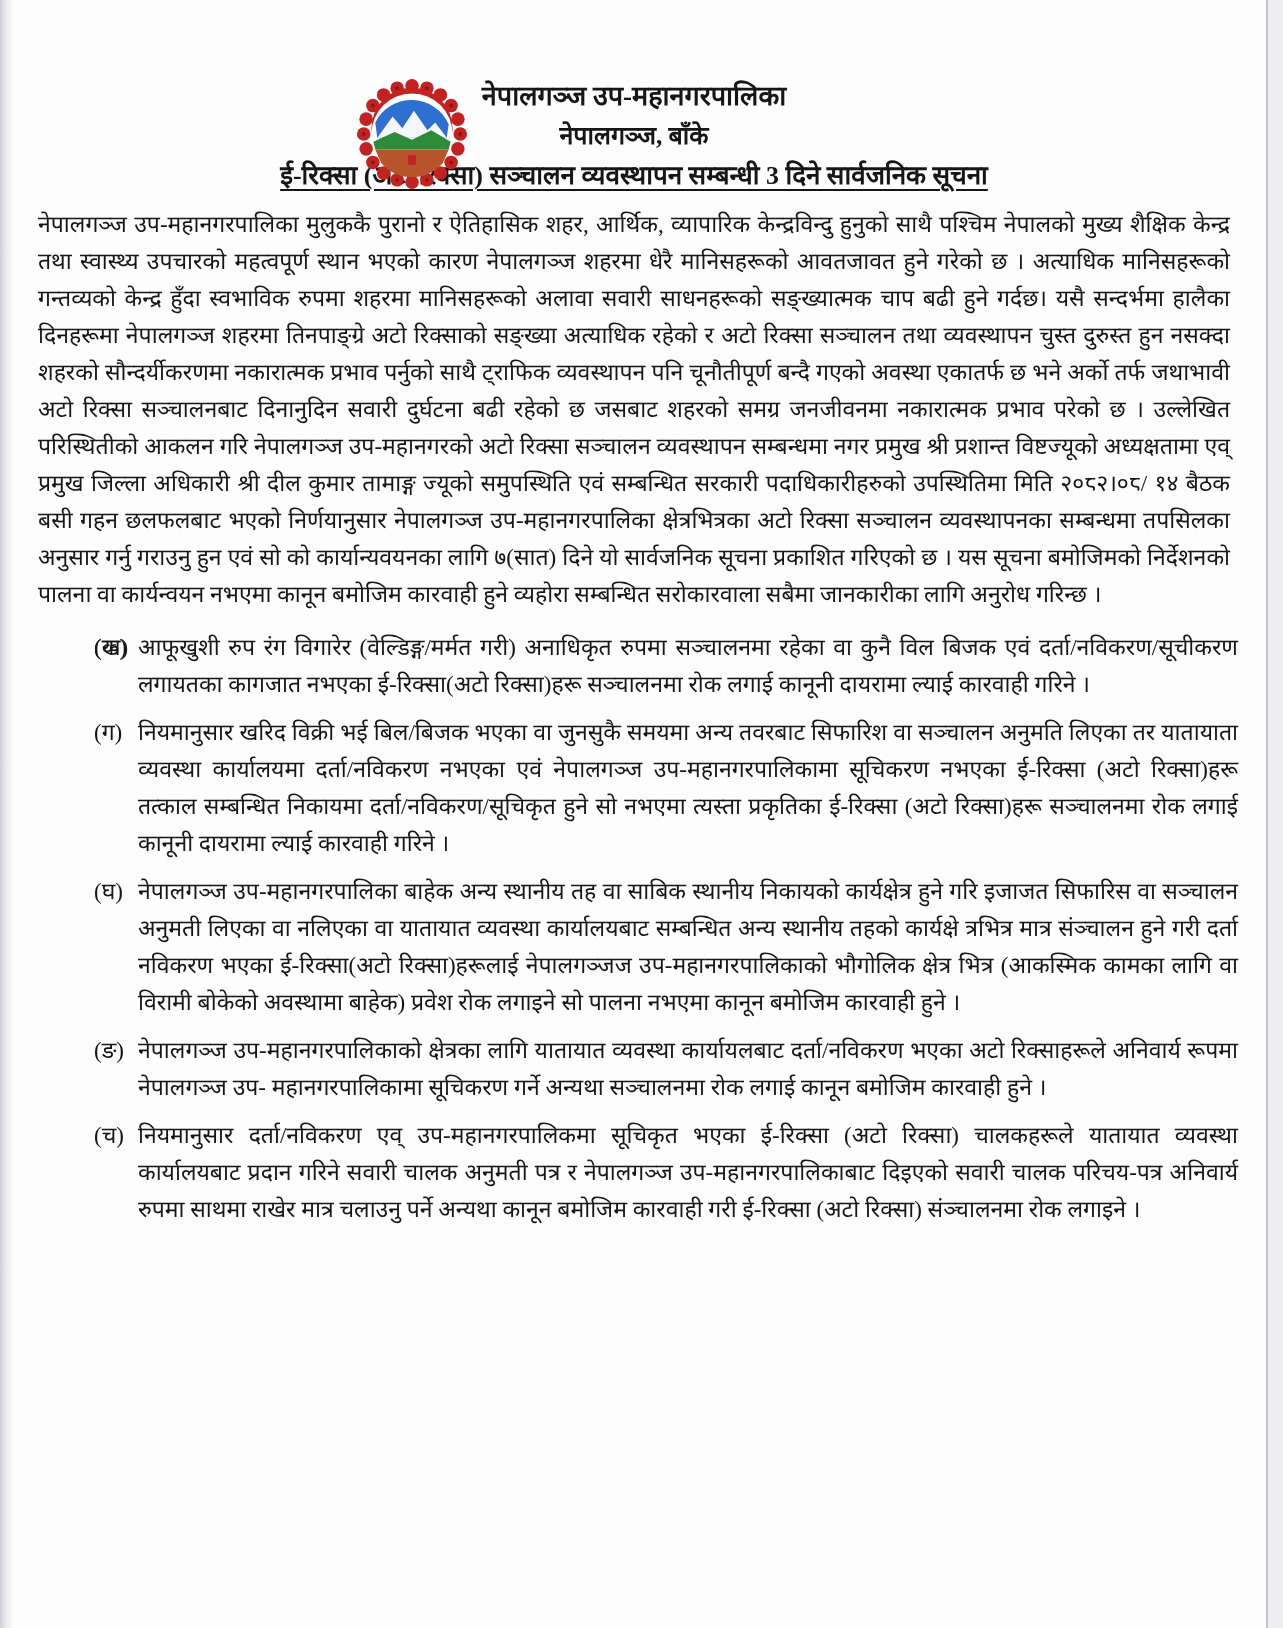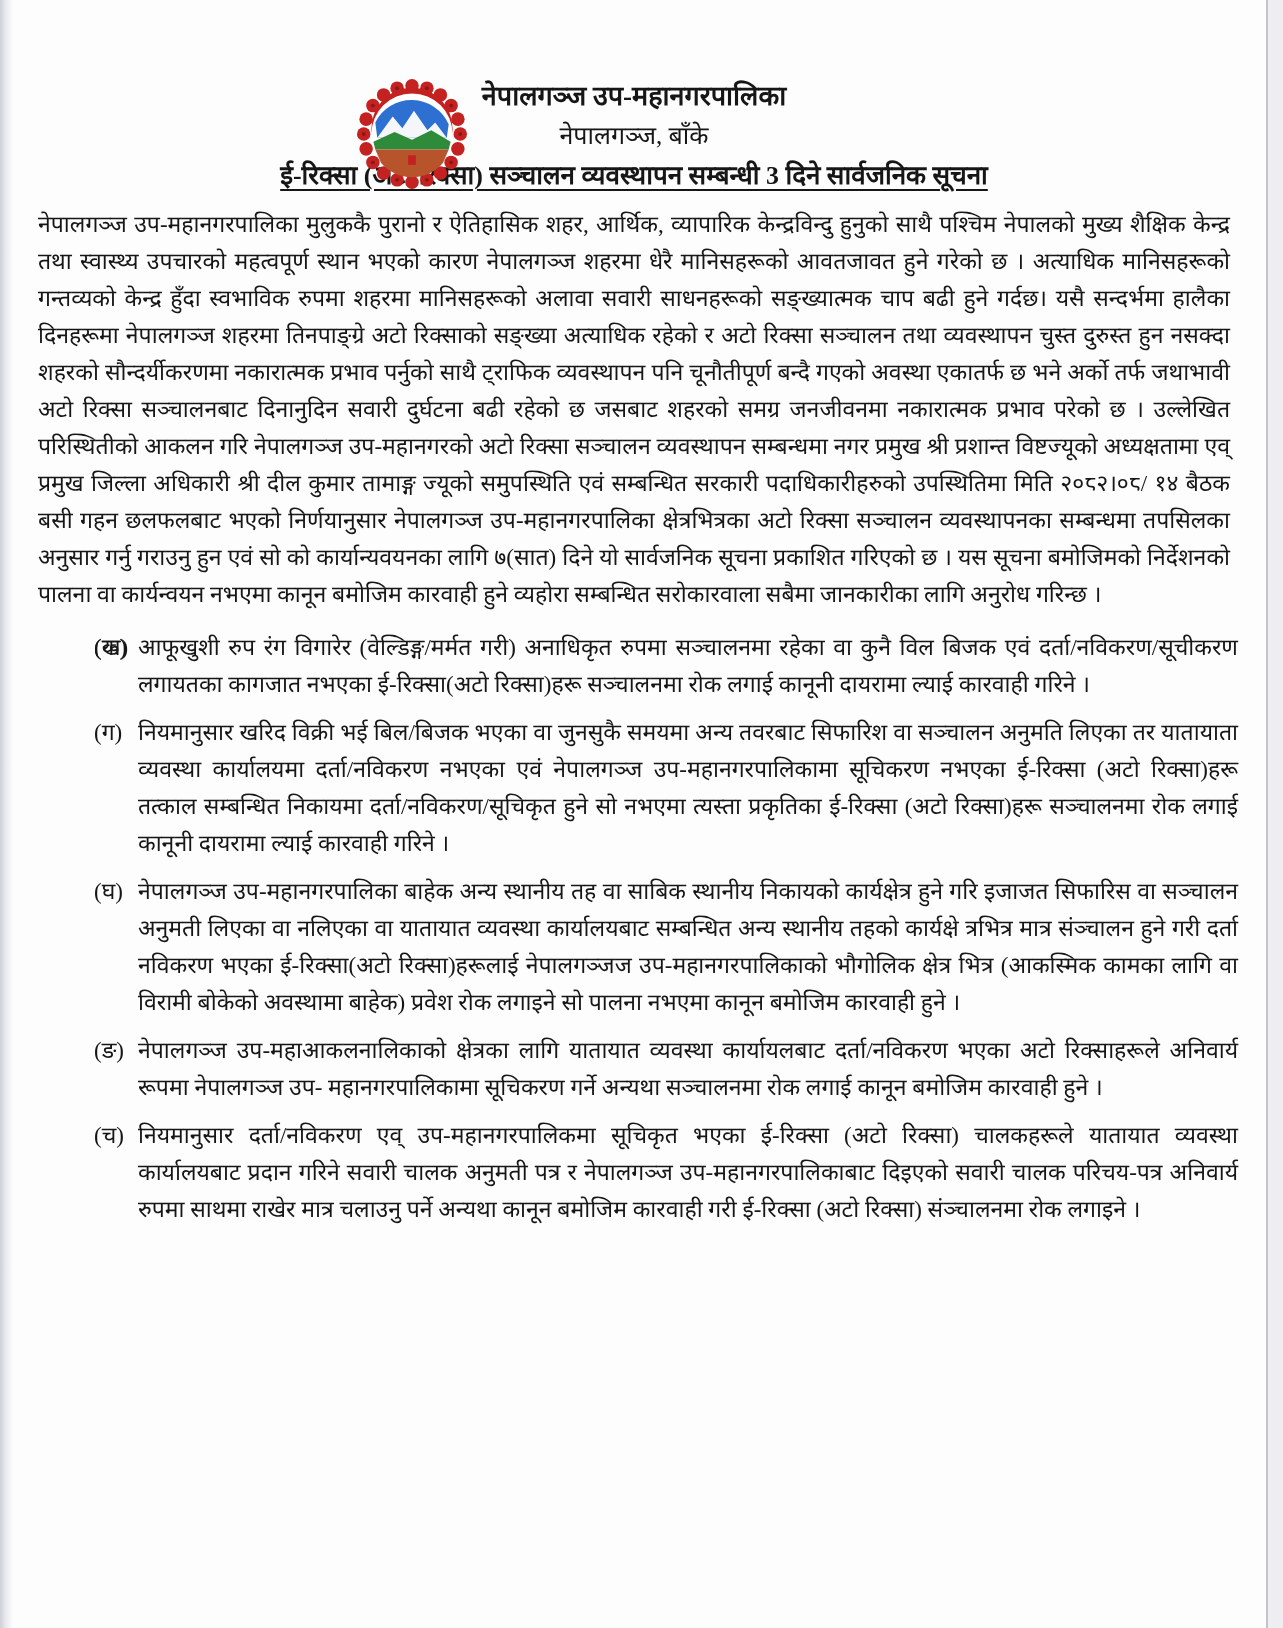--- a/index.html
+++ b/index.html
@@ -24,21 +24,21 @@
   .content {
     position: absolute;
     left: 30px;
     top: 76px;
     width: 1208px;
   }
   .masthead { position: relative; text-align: center; }
   .emblem { position: absolute; left: 326px; top: 2px; width: 112px; height: 112px; }
   .org-name  { font-size: 27px; font-weight: bold; line-height: 40px; margin: 0; }
   .office    { font-size: 26px; font-weight: bold; line-height: 40px; margin: 0; }
-  .location  { font-size: 25px; font-weight: normal; line-height: 40px; margin: 0; }
+  .location  { font-size: 25px; font-weight: bold; line-height: 40px; margin: 0; }
   .notice-title {
     font-size: 26px; font-weight: bold; line-height: 36px; margin: 2px 0 0;
     text-decoration: underline; text-underline-offset: 5px; text-decoration-thickness: 2px;
   }
   .pub-date {
     font-size: 25px; font-weight: bold; line-height: 34px; margin: 2px 0 0;
     text-decoration: underline; text-underline-offset: 5px; text-decoration-thickness: 2px;
   }
   .intro {
     margin: 12px 8px 0;
@@ -133,21 +133,21 @@
       <div class="clause">
         <span class="clause-marker">(ग)</span>
         <span>नियमानुसार खरिद विक्री भई बिल/बिजक भएका वा जुनसुकै समयमा अन्य तवरबाट सिफारिश वा सञ्चालन अनुमति लिएका तर यातायाता व्यवस्था कार्यालयमा दर्ता/नविकरण नभएका एवं नेपालगञ्ज उप-महानगरपालिकामा सूचिकरण नभएका ई-रिक्सा (अटो रिक्सा)हरू तत्काल सम्बन्धित निकायमा दर्ता/नविकरण/सूचिकृत हुने सो नभएमा त्यस्ता प्रकृतिका ई-रिक्सा (अटो रिक्सा)हरू सञ्चालनमा रोक लगाई कानूनी दायरामा ल्याई कारवाही गरिने ।</span>
       </div>
       <div class="clause">
         <span class="clause-marker">(घ)</span>
         <span>नेपालगञ्ज उप-महानगरपालिका बाहेक अन्य स्थानीय तह वा साबिक स्थानीय निकायको कार्यक्षेत्र हुने गरि इजाजत सिफारिस वा सञ्चालन अनुमती लिएका वा नलिएका वा यातायात व्यवस्था कार्यालयबाट सम्बन्धित अन्य स्थानीय तहको कार्यक्षे त्रभित्र मात्र संञ्चालन हुने गरी दर्ता नविकरण भएका ई-रिक्सा(अटो रिक्सा)हरूलाई नेपालगञ्जज उप-महानगरपालिकाको भौगोलिक क्षेत्र भित्र (आकस्मिक कामका लागि वा विरामी बोकेको अवस्थामा बाहेक) प्रवेश रोक लगाइने सो पालना नभएमा कानून बमोजिम कारवाही हुने ।</span>
       </div>
       <div class="clause">
         <span class="clause-marker">(ङ)</span>
-        <span>नेपालगञ्ज उप-महाआकलनालिकाको क्षेत्रका लागि यातायात व्यवस्था कार्यायलबाट दर्ता/नविकरण भएका अटो रिक्साहरूले अनिवार्य रूपमा नेपालगञ्ज उप- महानगरपालिकामा सूचिकरण गर्ने अन्यथा सञ्चालनमा रोक लगाई कानून बमोजिम कारवाही हुने ।</span>
+        <span>नेपालगञ्ज उप-महानगरपालिकाको क्षेत्रका लागि यातायात व्यवस्था कार्यायलबाट दर्ता/नविकरण भएका अटो रिक्साहरूले अनिवार्य रूपमा नेपालगञ्ज उप- महानगरपालिकामा सूचिकरण गर्ने अन्यथा सञ्चालनमा रोक लगाई कानून बमोजिम कारवाही हुने ।</span>
       </div>
       <div class="clause">
         <span class="clause-marker">(च)</span>
         <span>नियमानुसार दर्ता/नविकरण एव् उप-महानगरपालिकमा सूचिकृत भएका ई-रिक्सा (अटो रिक्सा) चालकहरूले यातायात व्यवस्था कार्यालयबाट प्रदान गरिने सवारी चालक अनुमती पत्र र नेपालगञ्ज उप-महानगरपालिकाबाट दिइएको सवारी चालक परिचय-पत्र अनिवार्य रुपमा साथमा राखेर मात्र चलाउनु पर्ने अन्यथा कानून बमोजिम कारवाही गरी ई-रिक्सा (अटो रिक्सा) संञ्चालनमा रोक लगाइने ।</span>
       </div>
     </div>
 
   </div>
 </div>
 

